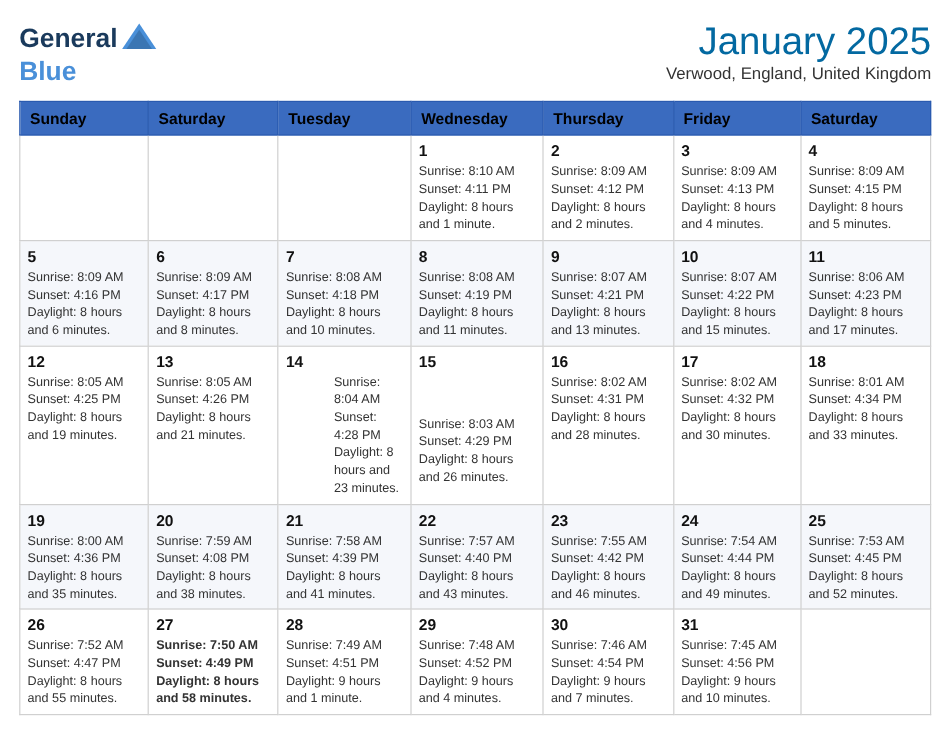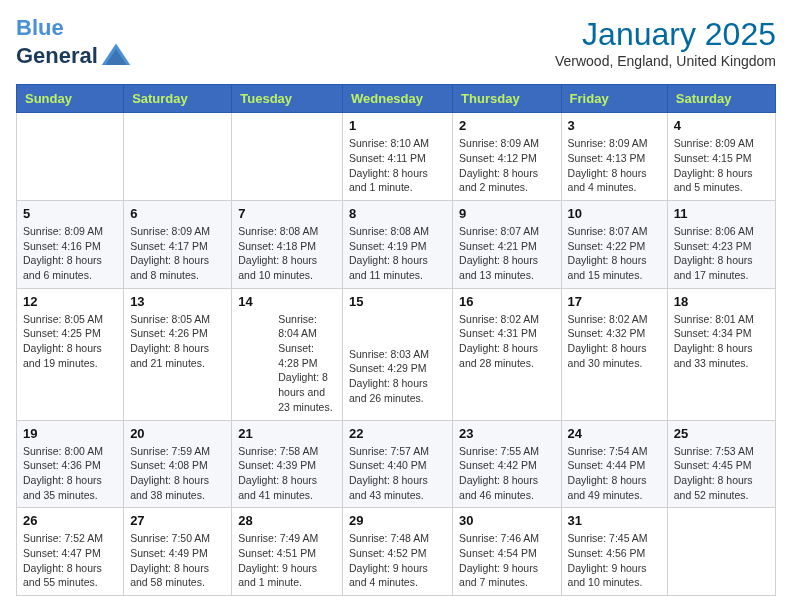--- a/index.html
+++ b/index.html
@@ -46,21 +46,21 @@
       font-size: 14px;
       color: #333;
     }
     .calendar {
       width: 100%;
       border-collapse: collapse;
       border: 1px solid #ccc;
     }
     .calendar th {
       background-color: #3a6bbf;
-      color: #bef264;
+      color: #000000;
       text-align: left;
       padding: 6px 8px;
       font-size: 13px;
       font-weight: bold;
       border: 1px solid #2a5aaf;
     }
     .calendar td {
       vertical-align: top;
       padding: 5px 6px;
       border: 1px solid #d0d0d0;
@@ -87,29 +87,29 @@
     .empty {
       background: #f9f9f9;
     }
   </style>
 </head>
 <body>
 
 <div class="header">
   <div class="logo">
     <div>
-      <div style="display:flex;">
-        <span class="logo-text"><span>Blue</span></span>
-      </div>
       <div style="display:flex;align-items:center;">
         <span class="logo-text">General</span>
         <svg class="logo-icon" viewBox="0 0 36 36">
           <polygon points="18,4 34,28 2,28" fill="#4a90d9"></polygon>
           <polygon points="18,10 30,28 6,28" fill="#1a3a5c" opacity="0.3"></polygon>
         </svg>
+      </div>
+      <div style="display:flex;">
+        <span class="logo-text"><span>Blue</span></span>
       </div>
     </div>
   </div>
   <div class="title-section">
     <div class="month-title">January 2025</div>
     <div class="location">Verwood, England, United Kingdom</div>
   </div>
 </div>
 
 <table class="calendar">
@@ -288,21 +288,21 @@
       </tr>
       <tr>
         <td>
           <div class="day-num">26</div>
           <div class="day-info" style="white-space: pre-line;">Sunrise: 7:52 AM
 Sunset: 4:47 PM
 Daylight: 8 hours and 55 minutes.</div>
         </td>
         <td>
           <div class="day-num">27</div>
-          <div class="day-info" style="white-space: pre-line;">Sunrise: 7:50 AM
+          <div class="day-info" style="white-space: pre-line; font-weight: bold;">Sunrise: 7:50 AM
 Sunset: 4:49 PM
 Daylight: 8 hours and 58 minutes.</div>
         </td>
         <td>
           <div class="day-num">28</div>
           <div class="day-info" style="white-space: pre-line;">Sunrise: 7:49 AM
 Sunset: 4:51 PM
 Daylight: 9 hours and 1 minute.</div>
         </td>
         <td>

